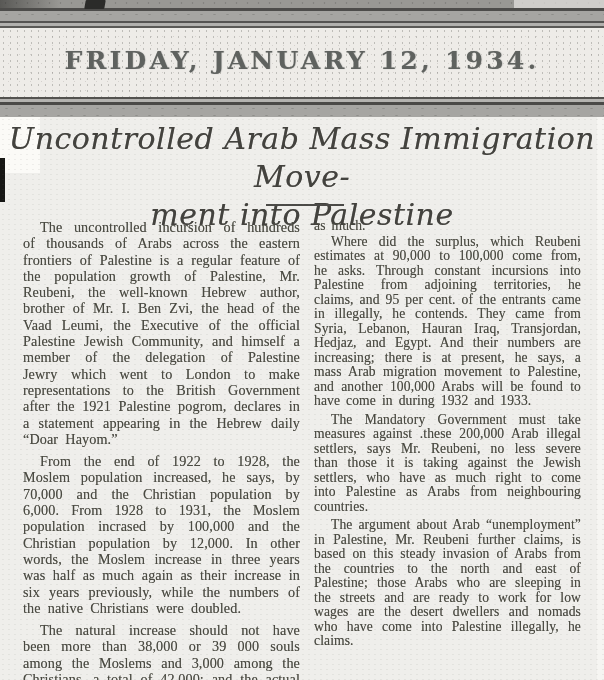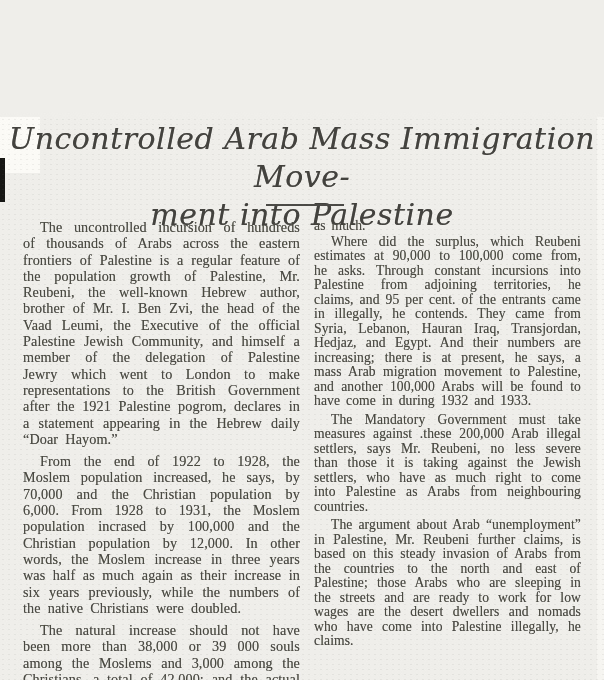--- a/index.html
+++ b/index.html
@@ -79,20 +79,39 @@
   .col-left p + p{margin-top:6px;}
   .col-right{left:314px;width:267px;font-size:13.6px;line-height:14.5px;word-spacing:2.5px;}
   .col-right p + p{margin-top:4px;}
   .col-right p.cont + p{margin-top:1px;}
 </style>
 </head>
 <body>
 
 <div class="scan">
 
+  <div class="banner">
+    <div class="seg seg-gray-top">
+      <div class="top-smudge"></div>
+      <div class="top-ink"></div>
+      <div class="top-right-light"></div>
+    </div>
+    <div class="seg rule-a"></div>
+    <div class="seg seg-gray-mid"></div>
+    <div class="seg rule-b"></div>
+    <div class="seg gap-thin"></div>
+    <div class="seg rule-c"></div>
+    <div class="seg date-band">
+      <div class="date-text">FRIDAY, JANUARY 12, 1934.</div>
+    </div>
+    <div class="seg rule-d"></div>
+    <div class="seg gap-thin2"></div>
+    <div class="seg rule-e"></div>
+    <div class="seg seg-gray-bot"></div>
+  </div>
 
   <div class="white-patch"></div>
   <div class="left-tick"></div>
   <div class="right-strip"></div>
 
   <div class="headline">
     <span class="hl-line">Uncontrolled Arab Mass Immigration Move-</span>
     <span class="hl-line">ment into Palestine</span>
   </div>
   <div class="divider"></div>

